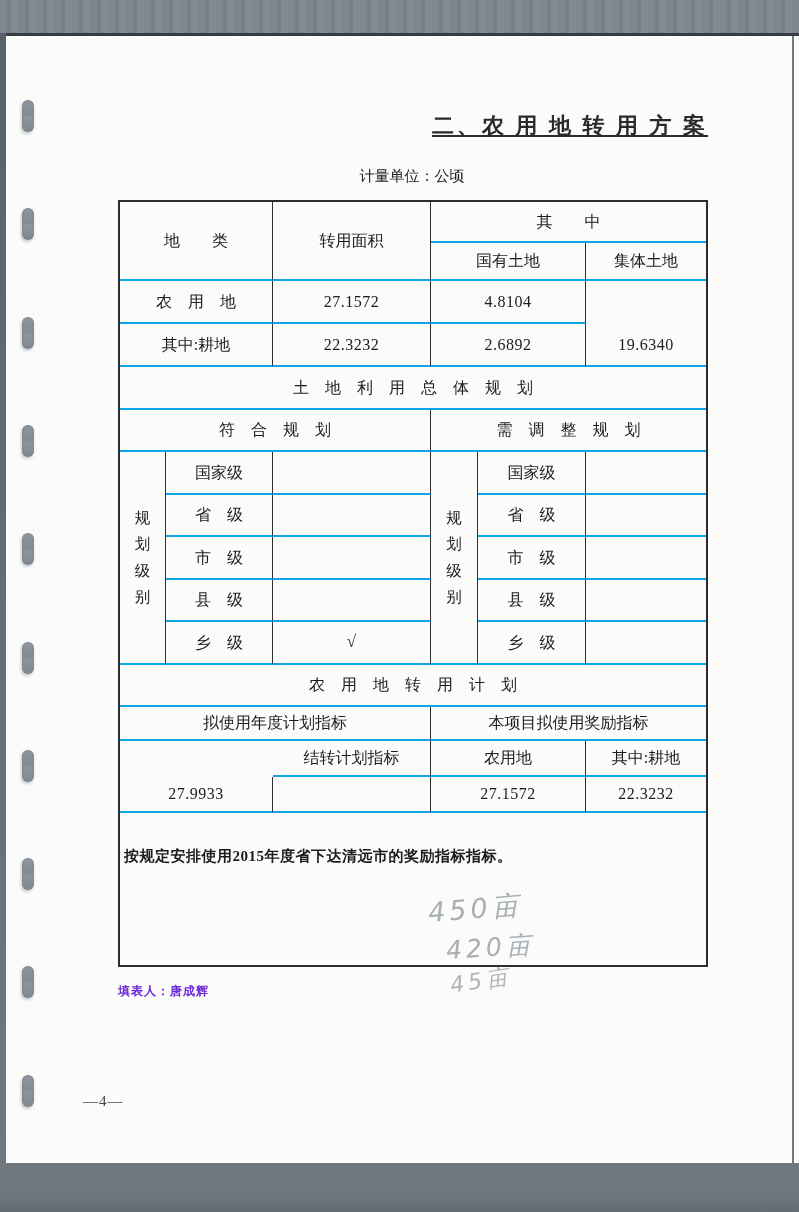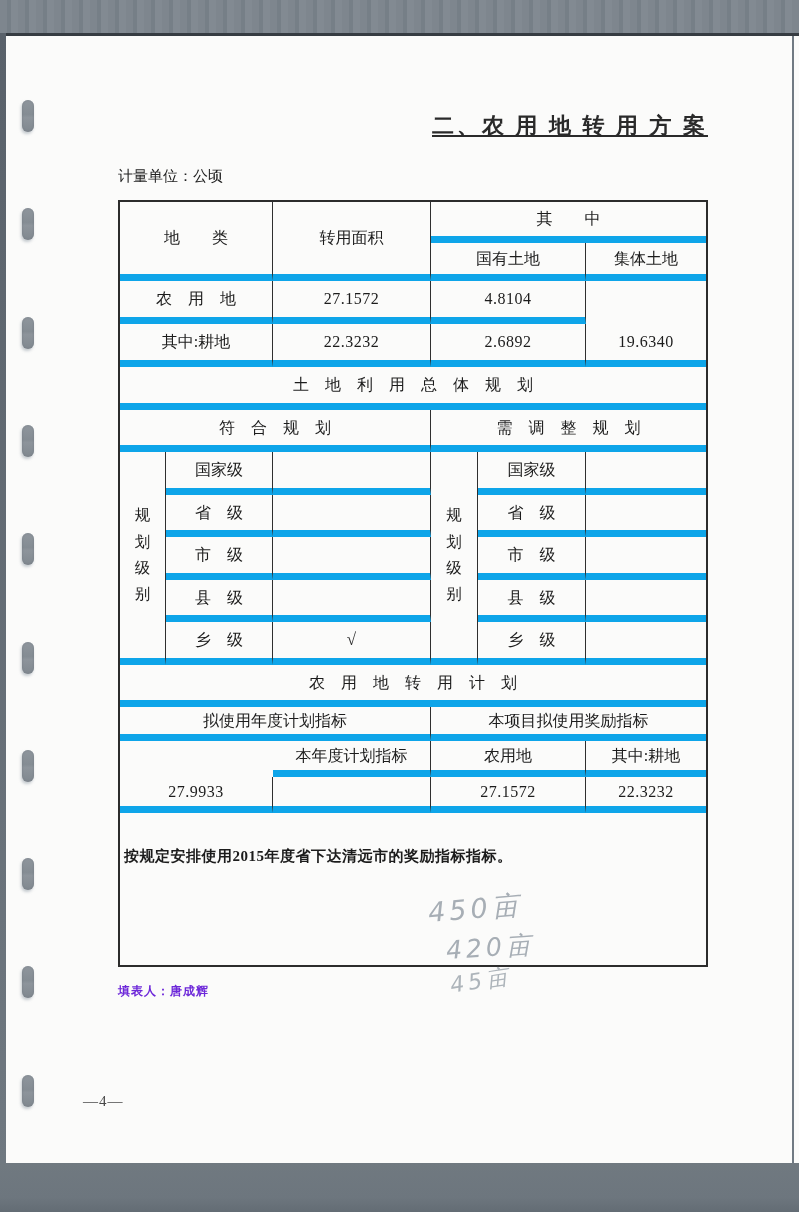--- a/index.html
+++ b/index.html
@@ -33,41 +33,41 @@
     background:linear-gradient(180deg,#8f969d 0,#848c93 45%,#8d949b 55%,#80888f 100%);
     box-shadow:-1px 2px 3px rgba(165,173,181,.65), inset 0 0 2px rgba(110,118,126,.8);
   }
   
   .doc-title{
     position:absolute;left:118px;top:111px;width:590px;
     text-align:right;font-size:22px;font-weight:bold;letter-spacing:3px;color:#2a2a2a;text-decoration:underline;
   }
   .unit-note{
     position:absolute;left:118px;top:167px;width:588px;
-    text-align:left;font-size:15px;color:#222;
+    text-align:center;font-size:15px;color:#222;
   }
   .filled-by{
     position:absolute;left:118px;top:983px;font-size:12px;font-weight:bold;color:#6d28d9;
     letter-spacing:1px;
   }
   .page-num{
     position:absolute;left:83px;top:1093px;font-size:15px;color:#474747;letter-spacing:1px;
   }
   
   .form-table{
     position:absolute;left:118px;top:200px;width:590px;height:767px;
     box-sizing:border-box;border:2px solid #2c2c2c;background:transparent;
   }
   .cell{
     position:absolute;box-sizing:border-box;
     display:flex;align-items:center;justify-content:center;
     font-size:16px;color:#1c1c1c;line-height:1.2;white-space:nowrap;
   }
   .br{border-right:1px solid #2f2f2f;}
-  .bb{border-bottom:7px solid #0ea5e9;}
+  .bb{border-bottom:2px solid #0ea5e9;}
   .num{font-size:16px;letter-spacing:.5px;}
   .axis-text{
     width:18px;word-break:break-all;text-align:center;
     font-size:15.5px;line-height:1.7;white-space:normal;
   }
   .remark-cell{align-items:flex-start;justify-content:flex-start;
     padding:34px 8px 0 4px;font-size:15px;font-weight:bold;letter-spacing:.5px;}
   .check{font-size:17px;color:#333;}
   
   .hw{
@@ -145,21 +145,21 @@
   <div class="cell br bb" style="left:358px;top:335px;width:108px;height:43px">市　级</div>
   <div class="cell bb" style="left:466px;top:335px;width:120px;height:43px"></div>
   <div class="cell br bb" style="left:358px;top:378px;width:108px;height:42px">县　级</div>
   <div class="cell bb" style="left:466px;top:378px;width:120px;height:42px"></div>
   <div class="cell br bb" style="left:358px;top:420px;width:108px;height:43px">乡　级</div>
   <div class="cell bb" style="left:466px;top:420px;width:120px;height:43px"></div>
 
   <div class="cell br bb" style="left:0;top:505px;width:311px;height:34px">拟使用年度计划指标</div>
   <div class="cell bb" style="left:0;top:463px;width:586px;height:42px">农　用　地　转　用　计　划</div>
   <div class="cell bb" style="left:311px;top:505px;width:275px;height:34px">本项目拟使用奖励指标</div>
-  <div class="cell br bb" style="left:153px;top:539px;width:158px;height:36px">本年度计划指标</div>
+  <div class="cell br bb" style="left:153px;top:539px;width:158px;height:36px">结转计划指标</div>
   <div class="cell br bb" style="left:311px;top:539px;width:155px;height:36px">农用地</div>
   <div class="cell bb" style="left:466px;top:539px;width:120px;height:36px">其中:耕地</div>
   <div class="cell br bb num" style="left:0;top:575px;width:153px;height:36px">27.9933</div>
   <div class="cell br bb num" style="left:153px;top:575px;width:158px;height:36px"></div>
   <div class="cell br bb num" style="left:311px;top:575px;width:155px;height:36px">27.1572</div>
   <div class="cell bb num" style="left:466px;top:575px;width:120px;height:36px">22.3232</div>
 
   <div class="cell remark-cell" style="left:0;top:611px;width:586px;height:152px;white-space:normal">按规定安排使用2015年度省下达清远市的奖励指标指标。</div>
 </div>
 

